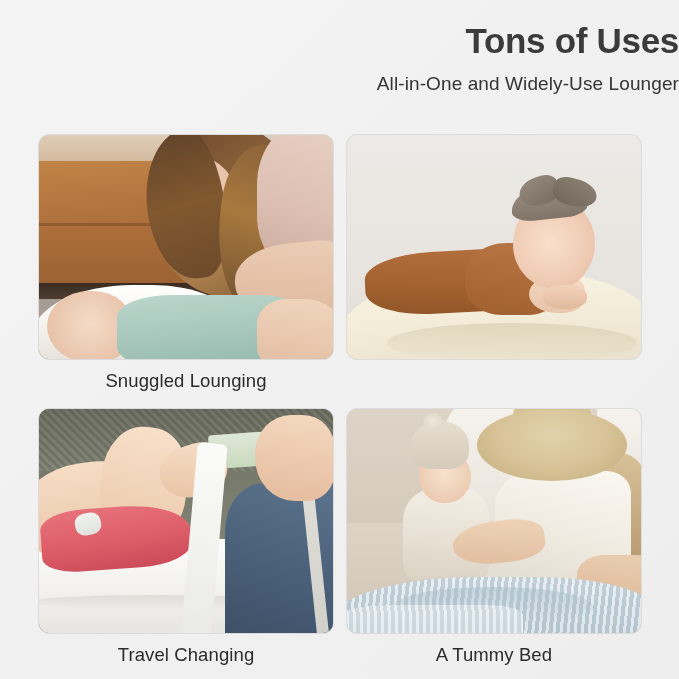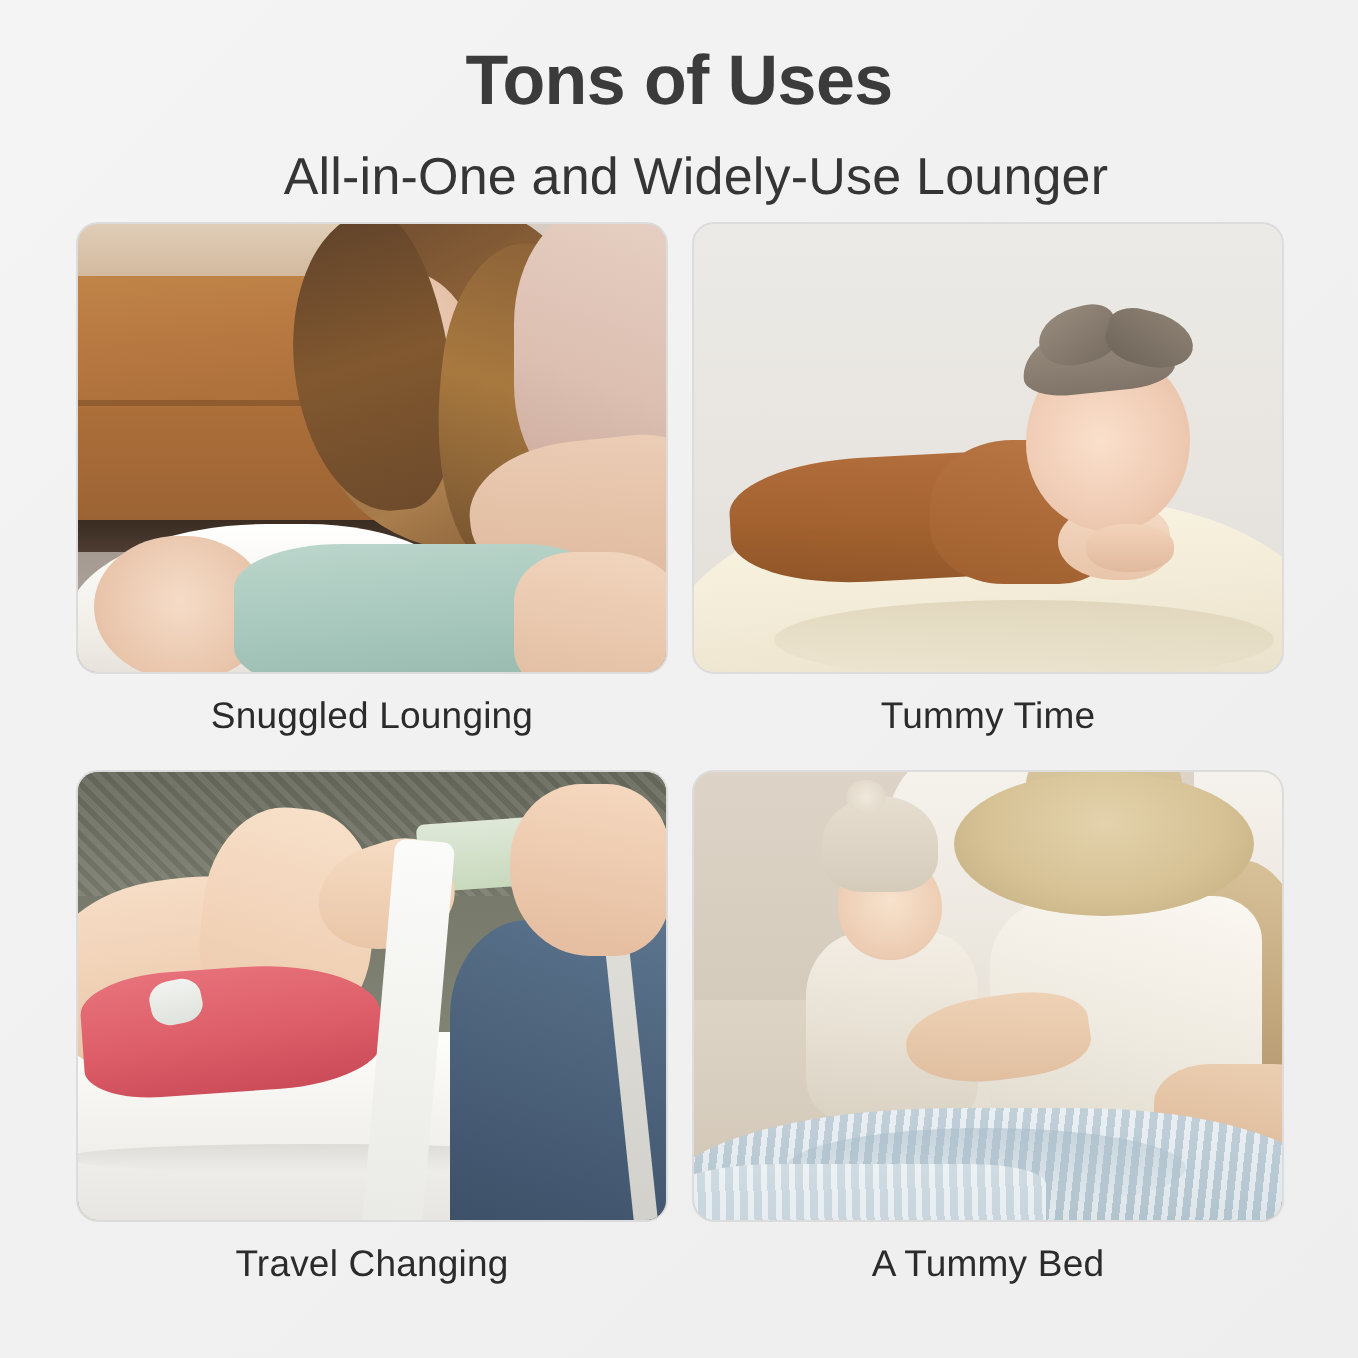--- a/index.html
+++ b/index.html
@@ -18,43 +18,43 @@
     width: 679px;
     height: 679px;
     background: linear-gradient(135deg, #f4f4f4 0%, #f1f1f1 45%, #eeeeee 100%);
     position: relative;
     box-sizing: border-box;
   }
 
   
   .header {
     padding-top: 22px;
-    text-align: center;
+    text-align: right;
   }
   .title {
     font-size: 35px;
     font-weight: bold;
     color: #3b3b3b;
     letter-spacing: -0.3px;
     line-height: 1.1;
     margin: 0;
   }
   .subtitle {
-    font-size: 26px;
+    font-size: 19px;
     font-weight: normal;
     color: #353535;
     letter-spacing: 0.1px;
     margin: 12px 0 0 17px;
     line-height: 1.2;
   }
 
   
   .grid {
     position: absolute;
-    top: 111px;
+    top: 134px;
     left: 38px;
     width: 604px;
     display: grid;
     grid-template-columns: 296px 296px;
     column-gap: 12px;
     row-gap: 16px;
   }
   .cell {
     width: 296px;
   }
@@ -440,21 +440,20 @@
         <div class="obj p2-lounger-sh"></div>
         <div class="obj p2-babybody"></div>
         <div class="obj p2-babybody2"></div>
         <div class="obj p2-arm"></div>
         <div class="obj p2-head"></div>
         <div class="obj p2-headband"></div>
         <div class="obj p2-bow-l"></div>
         <div class="obj p2-bow-r"></div>
         <div class="obj p2-hand"></div>
       </div>
-      <div class="caption">Tummy Time</div>
     </div>
 
     <div class="cell">
       <div class="photo">
         <div class="layer p3-bg"></div>
         <div class="obj p3-carpet"></div>
         <div class="obj p3-pkg"></div>
         <div class="obj p3-bed"></div>
         <div class="obj p3-bedfold"></div>
         <div class="obj p3-leg1"></div>

